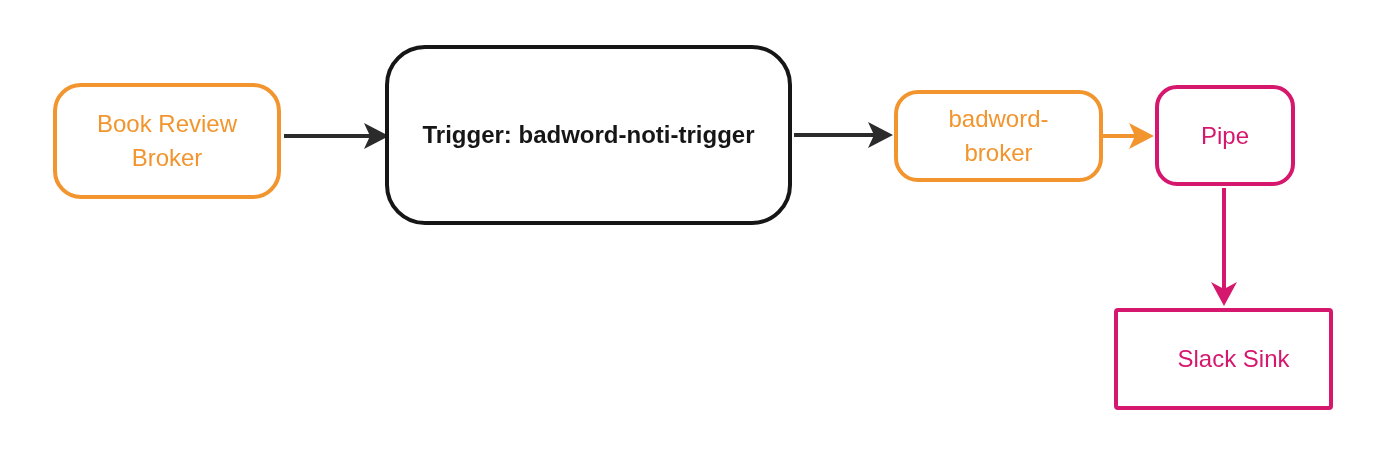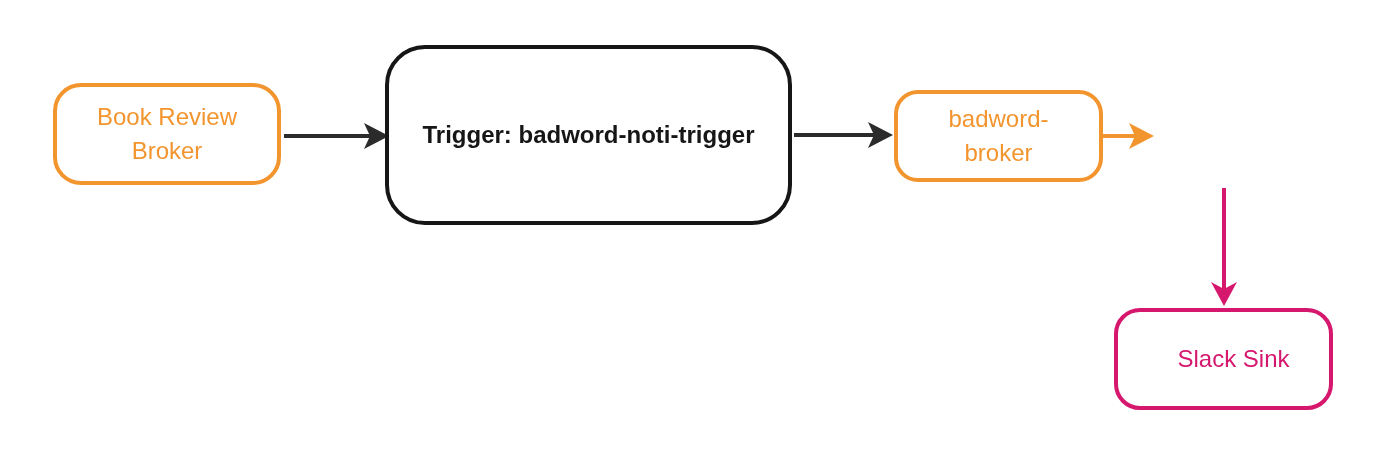--- a/index.html
+++ b/index.html
@@ -42,42 +42,42 @@
   .n-pink {
     border: 4px solid var(--pink);
     color: var(--pink);
   }
   .n-black {
     border: 4px solid var(--ink);
     color: var(--ink);
   }
 
   #node-book-review-broker {
-    left: 53px; top: 83px; width: 228px; height: 102px;
+    left: 53px; top: 83px; width: 228px; height: 116px;
     border-radius: 28px;
     font-size: 24px; line-height: 34px;
   }
   #node-trigger {
     left: 385px; top: 45px; width: 407px; height: 180px;
     border-radius: 40px;
     font-size: 24px; line-height: 38px;
   }
   #node-badword-broker {
     left: 894px; top: 90px; width: 209px; height: 92px;
     border-radius: 24px;
     font-size: 24px; line-height: 34px;
   }
   #node-pipe {
     left: 1155px; top: 85px; width: 140px; height: 101px;
     border-radius: 22px;
     font-size: 24px;
   }
   #node-slack-sink {
     left: 1114px; top: 308px; width: 219px; height: 102px;
-    border-radius: 26px;
+    border-radius: 4px;
     font-size: 24px;
     padding-left: 20px;
   }
   .b { font-weight: 700; }
 </style>
 </head>
 <body>
 
 <div class="canvas">
 
@@ -113,18 +113,21 @@
     <span class="lbl">
       <span class="b">Trigger: badword-noti-trigger</span>
     </span>
   </div>
 
   <div class="node n-orange" id="node-badword-broker">
     <span class="lbl">badword-</span>
     <span class="lbl">broker</span>
   </div>
 
+  <div class="node n-pink" id="node-pipe">
+    <span class="lbl">Pipe</span>
+  </div>
 
   <div class="node n-pink" id="node-slack-sink">
     <span class="lbl">Slack Sink</span>
   </div>
 
 </div>
 
 </body></html>

